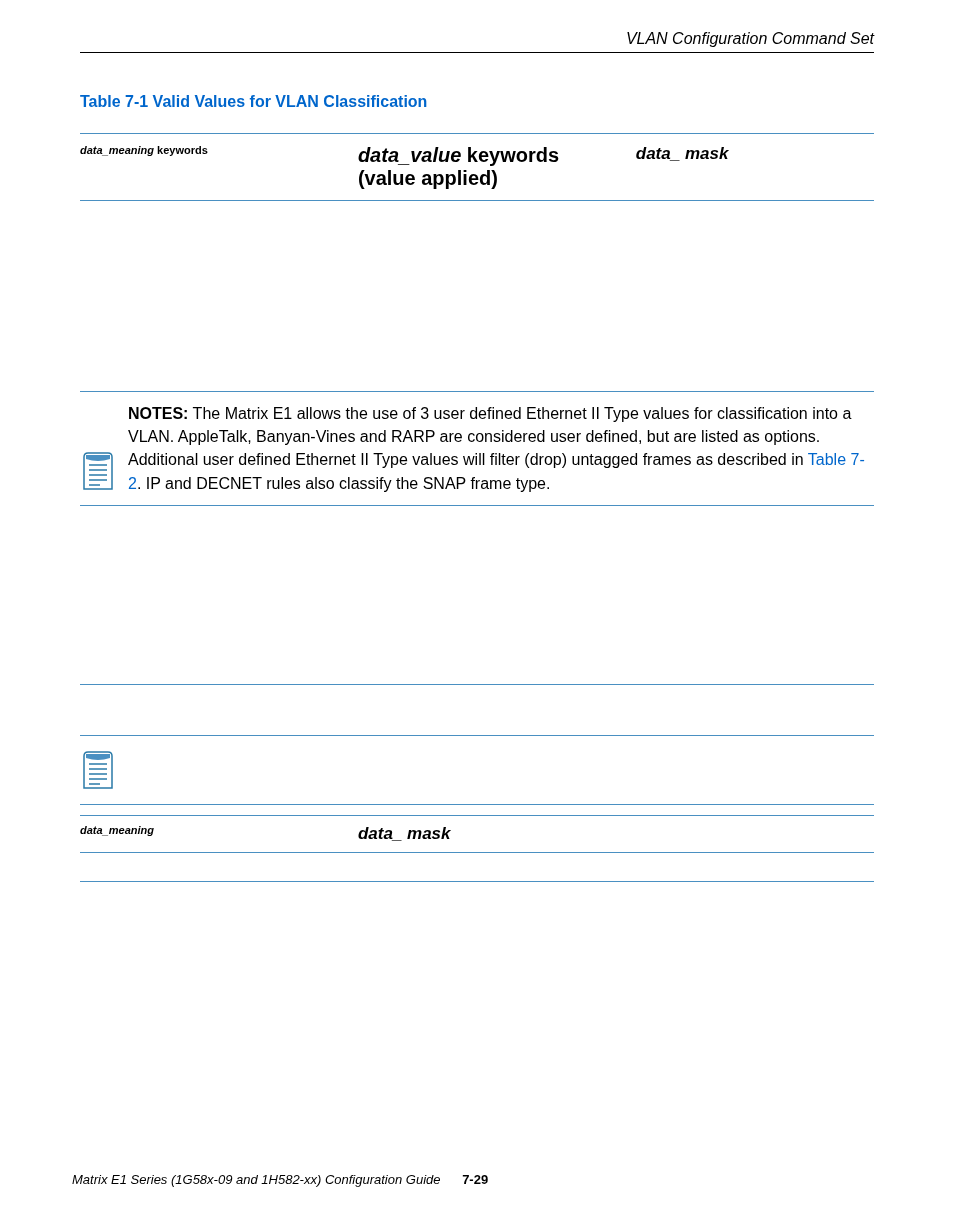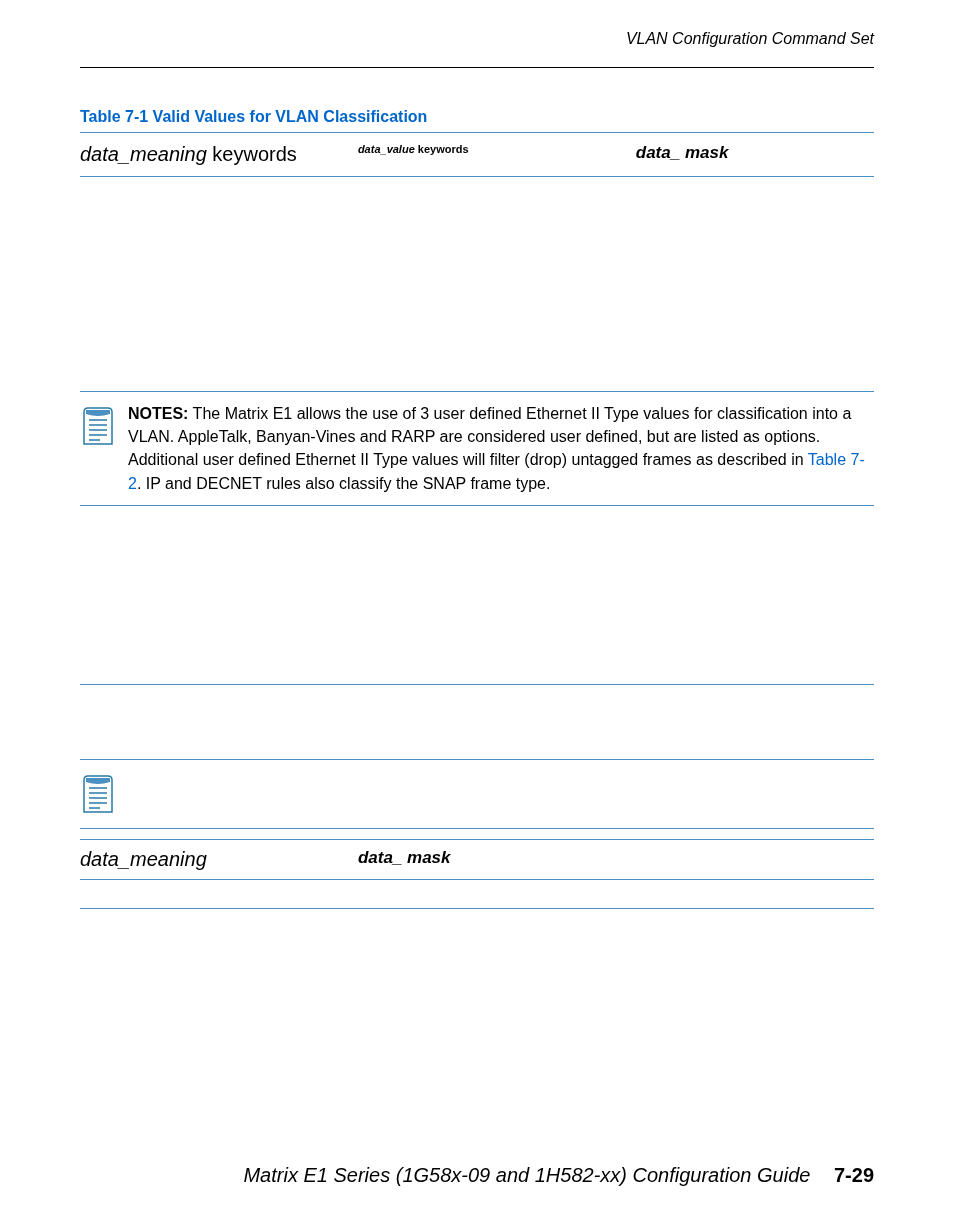--- a/index.html
+++ b/index.html
@@ -16,41 +16,41 @@
       position: relative;
       padding: 30px 80px 40px 80px;
     }
     .header-section {
       text-align: right;
       margin-bottom: 8px;
     }
     .header-line1 {
       font-style: italic;
       font-size: 16px;
-      margin-bottom: 19px;
+      margin-bottom: 4px;
     }
     .header-line2 {
       font-style: italic;
       font-size: 16px;
       margin-bottom: 6px;
     }
     .header-rule {
       border: none;
       border-top: 1px solid #000;
       margin-bottom: 20px;
     }
     .header-rule-short {
       margin-left: auto;
       width: 100%;
     }
     .table-caption {
       color: #0066cc;
       font-weight: bold;
       font-size: 16px;
-      margin-bottom: 6px;
+      margin-bottom: 22px;
     }
     .table-container {
       width: 100%;
       margin-bottom: 10px;
     }
     .table-header-row {
       display: flex;
       border-top: 1px solid #4a90c2;
       border-bottom: 1px solid #4a90c2;
       padding-top: 10px;
@@ -58,27 +58,27 @@
     }
     .table-header-row2 {
       display: flex;
       border-top: 1px solid #4a90c2;
       border-bottom: 1px solid #4a90c2;
       padding-top: 8px;
       padding-bottom: 8px;
     }
     .th-col1 {
       width: 35%;
-      font-weight: normal;
-      font-size: 20px;
+      font-weight: bold;
+      font-size: 11px;
     }
     .th-col2 {
       width: 35%;
       font-weight: bold;
-      font-size: 11px;
+      font-size: 20px;
     }
     .th-col3 {
       width: 30%;
       font-weight: bold;
       font-size: 17px;
     }
     .italic {
       font-style: italic;
     }
     .th-col2 .line1 {
@@ -86,22 +86,21 @@
     }
     .th-col2 .line2 {
       display: block;
     }
     .note-box {
       display: flex;
       border-top: 1px solid #4a90c2;
       border-bottom: 1px solid #4a90c2;
       padding: 10px 0;
       margin-bottom: 20px;
-      align-items: flex-start;
-      margin-top: 24px;
+      align-items: flex-end;
     }
     .note-icon {
       flex-shrink: 0;
       margin-right: 12px;
       margin-top: 4px;
     }
     .note-text {
       font-size: 16px;
       line-height: 1.45;
     }
@@ -115,23 +114,22 @@
       height: 180px;
     }
     .spacer-medium {
       height: 150px;
     }
     .footer-section {
       position: absolute;
       bottom: 40px;
       right: 80px;
       left: 72px;
-      text-align: right;
-      font-style: italic;
-      font-size: 20px;
+      font-style: italic;
+      font-size: 13px;
     }
     .footer-pagenum {
       font-weight: bold;
       font-style: normal;
       margin-left: 18px;
     }
     .blue-rule-only {
       border: none;
       border-top: 1px solid #4a90c2;
       margin-top: 8px;
@@ -151,20 +149,21 @@
 
 <div class="table-container">
   <div class="table-header-row">
     <div class="th-col1">
       <span class="italic">data_meaning</span><span> keywords</span>
     </div>
     <div class="th-col2">
       <span class="line1">
         <span class="italic">data_value</span><span> keywords</span>
       </span>
+      <span class="line2">(value applied)</span>
     </div>
     <div class="th-col3">
       <span class="italic">data_ mask</span>
     </div>
   </div>
 </div>
 
 <div class="spacer-large"></div>
 
 <div class="note-box">

